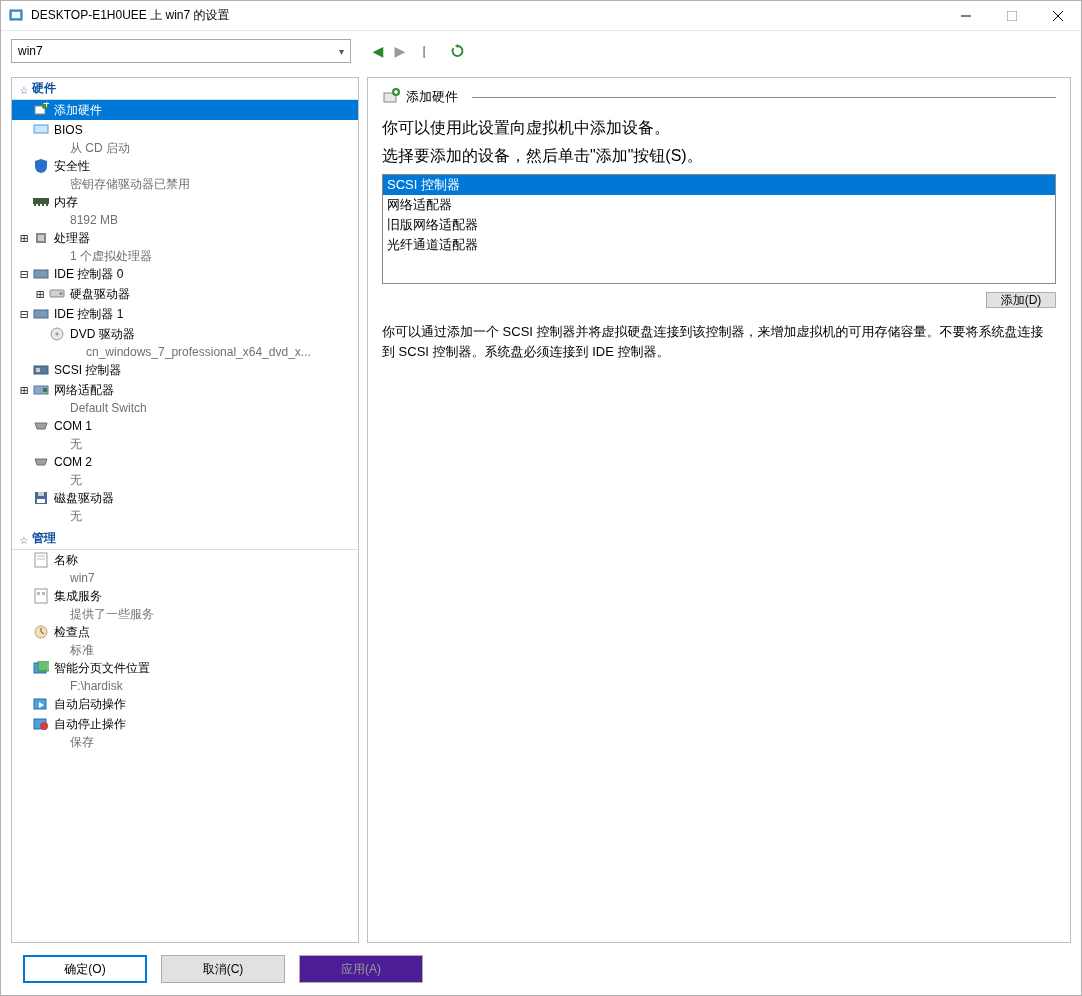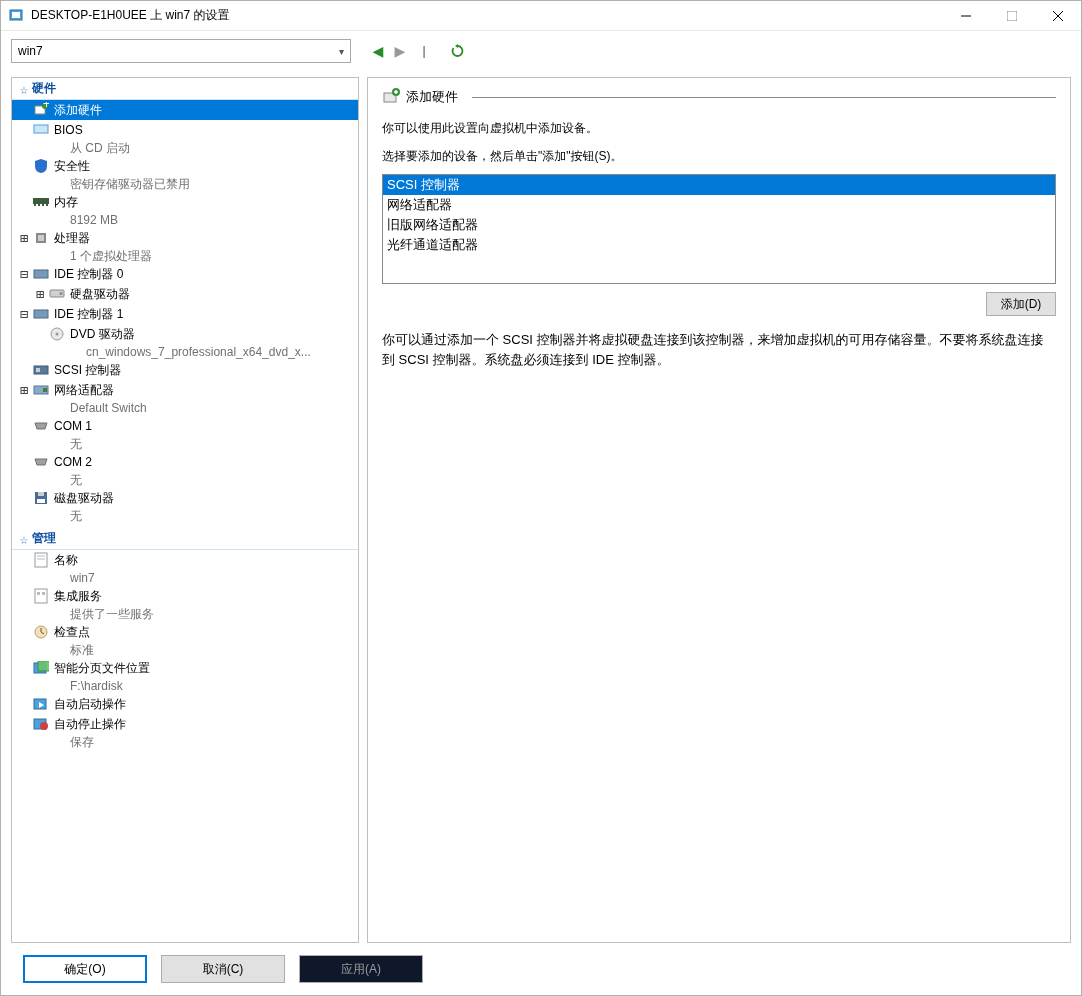--- a/index.html
+++ b/index.html
@@ -36,32 +36,32 @@
 .tree-row.selected { background: #0078d7; color: #fff; }
 .tree-row.selected .label { color: #fff; }
 .indent-1 .tree-row { padding-left: 20px; }
 .indent-1 .tree-sub { padding-left: 74px; }
 
 .right-header { display: flex; align-items: center; gap: 6px; margin-bottom: 12px; }
 .right-header .hicon { width: 18px; height: 18px; }
 .right-header .htext { font-size: 13px; }
 .right-header .line { flex: 1; height: 1px; background: #888; margin-left: 8px; }
 
-.right-text { margin-bottom: 8px; font-size: 12px; line-height: 20px; }
+.right-text { margin-bottom: 8px; font-size: 16px; line-height: 20px; }
 .listbox { border: 1px solid #888; height: 110px; overflow: auto; }
 .listitem { padding: 1px 4px; font-size: 13px; }
 .listitem.selected { background: #0078d7; color: #fff; }
 .add-row { display: flex; justify-content: flex-end; margin-top: 8px; margin-bottom: 14px; }
-.btn { min-width: 70px; height: 24px; border: 1px solid #adadad; background: #e1e1e1; padding: 0 12px; font-size: 12px; display:flex;align-items:center;justify-content:center; }
+.btn { min-width: 70px; height: 16px; border: 1px solid #adadad; background: #e1e1e1; padding: 0 12px; font-size: 12px; display:flex;align-items:center;justify-content:center; }
 .desc-text { font-size: 13px; line-height: 20px; }
 
 .footer { height: 52px; display: flex; justify-content: flex-start; align-items: center; gap: 14px; padding: 0 22px; }
 .footer .btn { width: 124px; height: 28px; }
 .btn.primary { border: 2px solid #0078d7; background: #fff; }
-.btn.disabled { color: #9b9b9b; background: #0f172a; }
+.btn.disabled { color: #9b9b9b; background: #4c1d95; }
 </style>
 </head>
 <body>
 
 <div class="window">
   <div class="titlebar">
     <span class="icon">
       <svg width="16" height="16" viewBox="0 0 16 16">
           <rect x="1" y="2" width="12" height="10" fill="#4aa3df" stroke="#2a6fa0"></rect>
           <rect x="3" y="4" width="8" height="6" fill="#fff"></rect>

